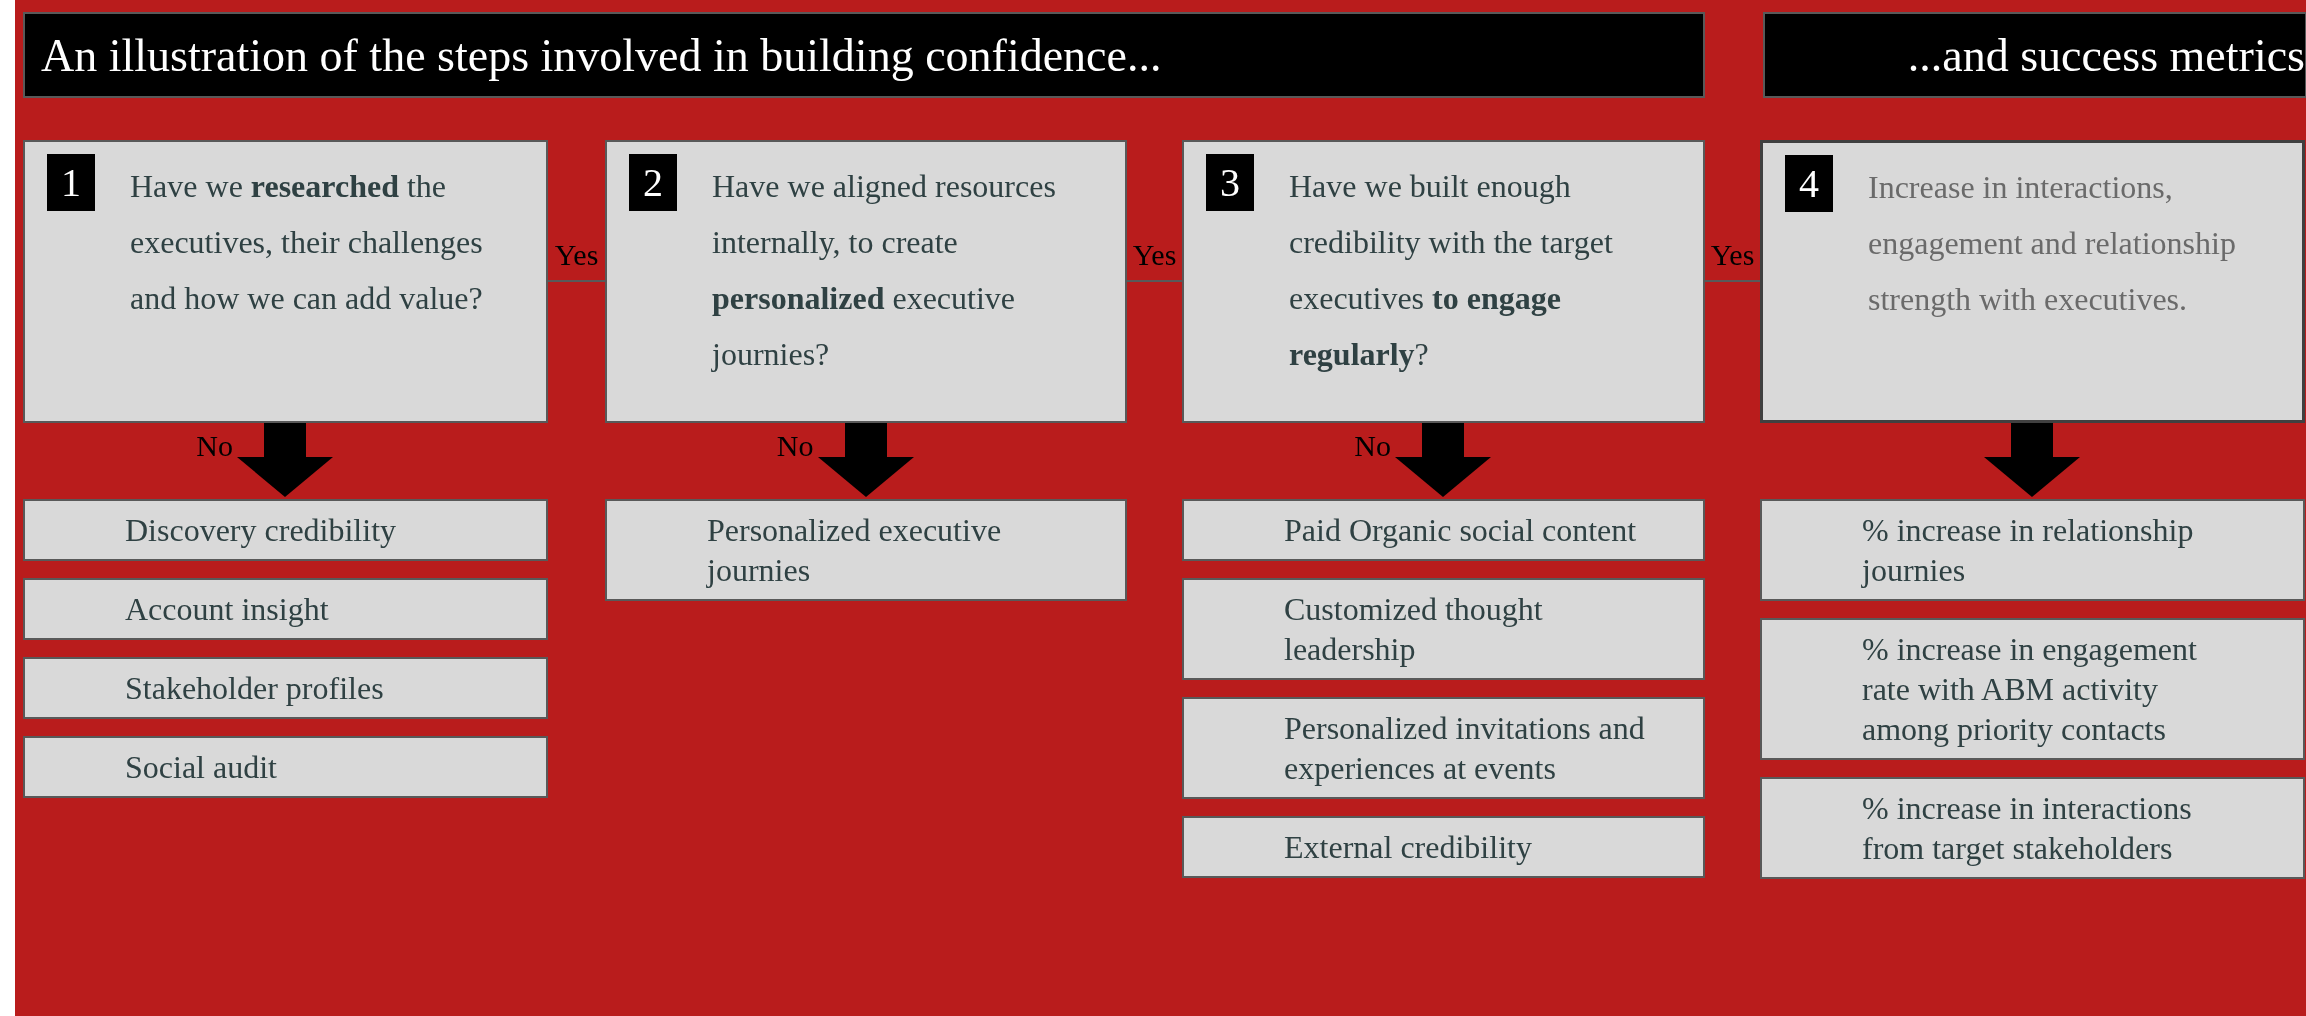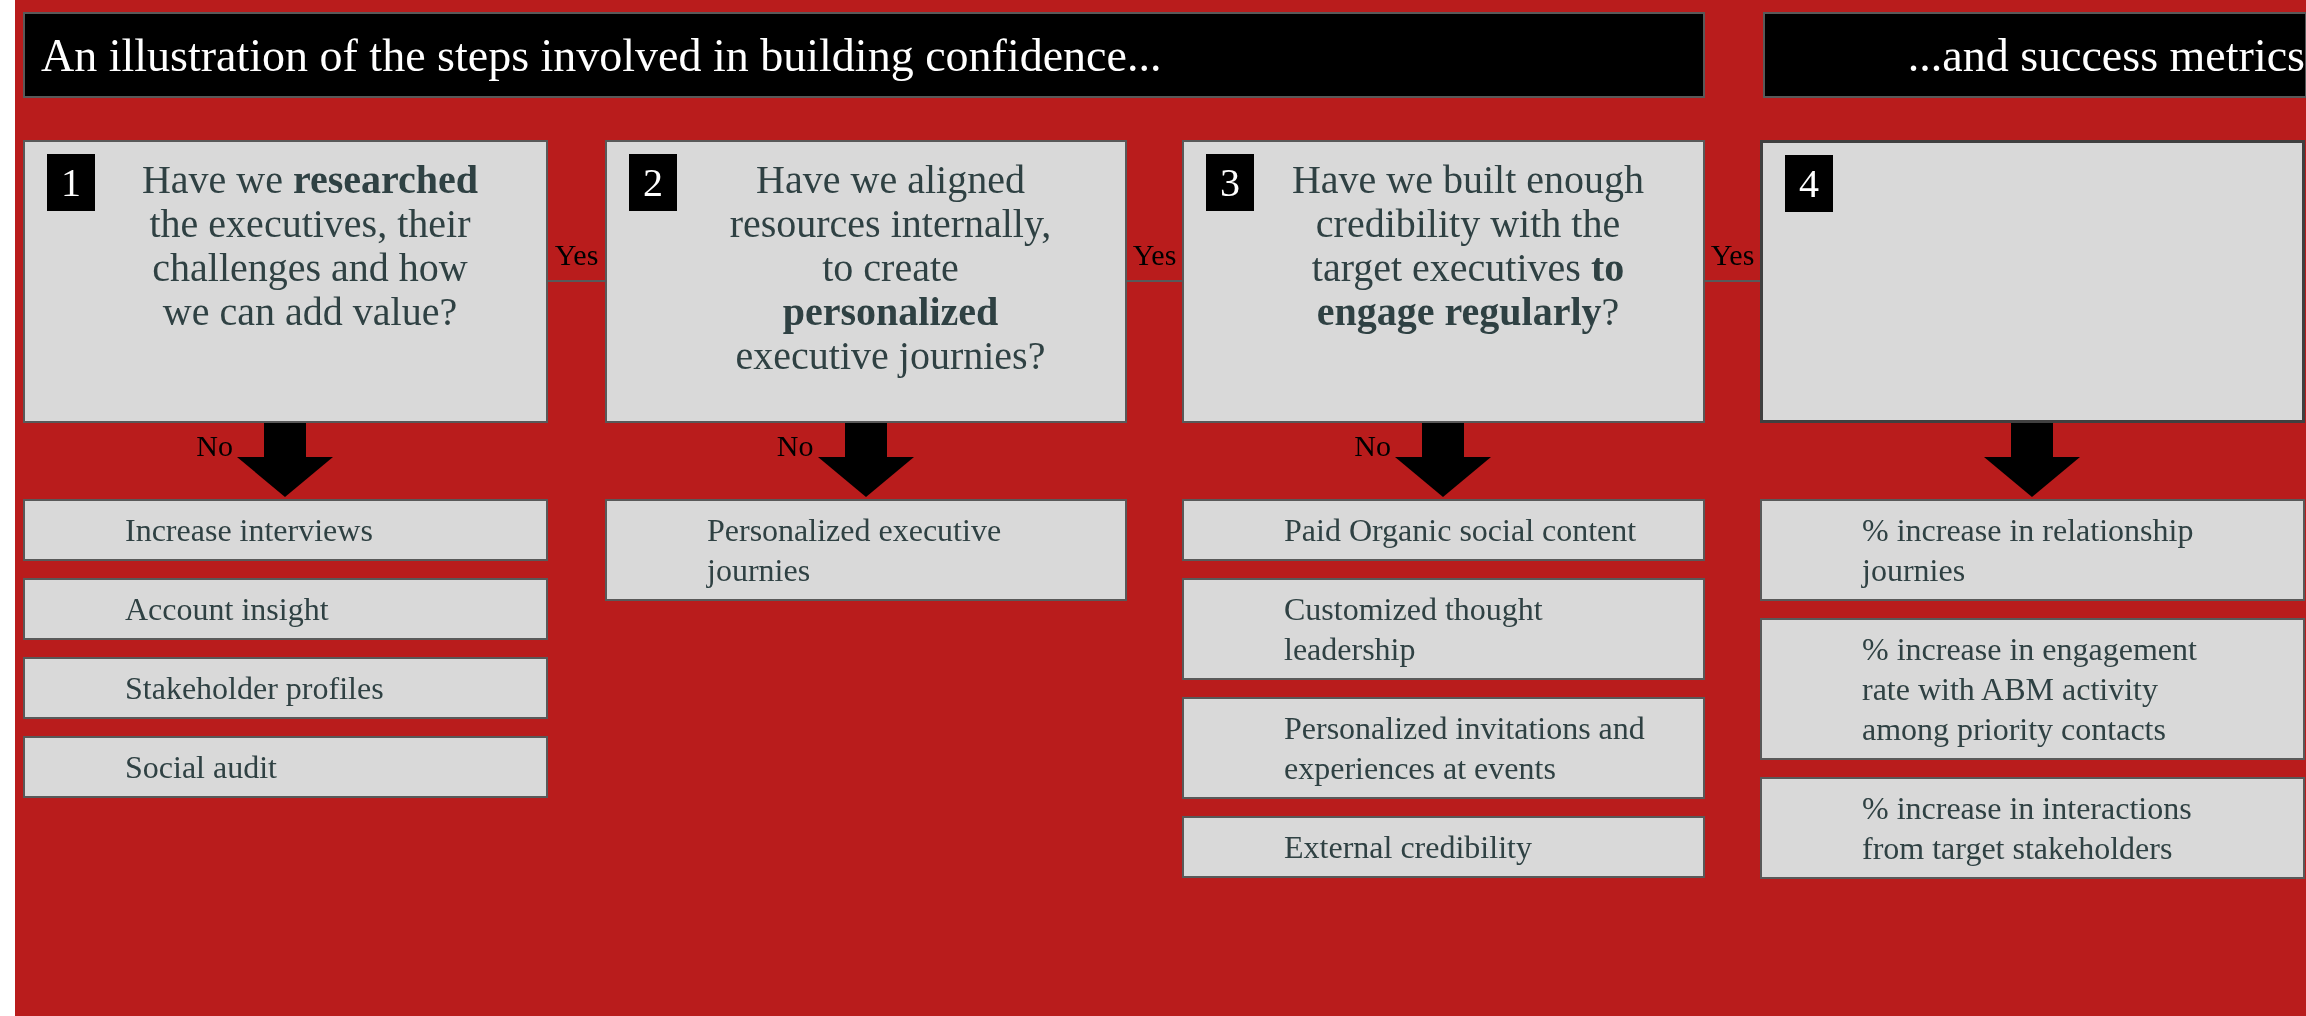--- a/index.html
+++ b/index.html
@@ -25,23 +25,22 @@
     position:absolute; top:140px; left:0; right:0; height:283px; box-sizing:border-box;
     background:var(--box_fill); border:2px solid var(--box_border);
   }
   .col4 .qbox{border:3px solid var(--box_border_dark);}
   .badge{
     position:absolute; left:22px; top:12px; width:48px; height:57px;
     background:#000; color:#fff; font-size:40px;
     display:flex; align-items:center; justify-content:center;
   }
   .qtext{
-    margin:16px 56px 0 105px; font-size:40px; line-height:44px;
+    margin:16px 56px 0 105px; font-size:32px; line-height:56px;
     color:var(--text_dark);
-    text-align:center;
   }
   .qtext b{font-weight:bold;}
   .col4 .qtext{color:var(--text_muted);}
   
   .connector{position:absolute; top:423px; left:0; right:1px; height:76px;}
   .no-label{
     position:absolute; right:calc(50% + 52px); top:6px;
     font-size:30px; color:var(--label_color);
   }
   .arrow{position:absolute; left:50%; transform:translateX(-50%); top:0;}
@@ -87,21 +86,21 @@
       <div class="qtext"><span>Have we </span><b>researched</b><span> the executives, their challenges and how we can add value?</span></div>
     </div>
     <div class="connector">
       <span class="no-label">No</span>
       <div class="arrow">
         <div class="shaft"></div>
         <div class="head"></div>
       </div>
     </div>
     <div class="list">
-          <div class="item">Increase interviews</div>
+          <div class="item">Discovery credibility</div>
           <div class="item">Account insight</div>
           <div class="item">Stakeholder profiles</div>
           <div class="item">Social audit</div>
         </div>
   </div>
       <div class="col col2">
     <div class="qbox">
       <div class="badge">2</div>
       <div class="qtext"><span>Have we aligned resources internally, to create </span><b>personalized</b><span> executive journies?</span></div>
     </div>
@@ -131,20 +130,21 @@
     <div class="list">
           <div class="item">Paid Organic social content</div>
           <div class="item">Customized thought leadership</div>
           <div class="item">Personalized invitations and experiences at events</div>
           <div class="item">External credibility</div>
         </div>
   </div>
       <div class="col col4">
     <div class="qbox">
       <div class="badge">4</div>
+      <div class="qtext"><span>Increase in interactions, engagement and relationship strength with executives.</span></div>
     </div>
     <div class="connector">
 
       <div class="arrow">
         <div class="shaft"></div>
         <div class="head"></div>
       </div>
     </div>
     <div class="list">
           <div class="item">% increase in relationship journies</div>

